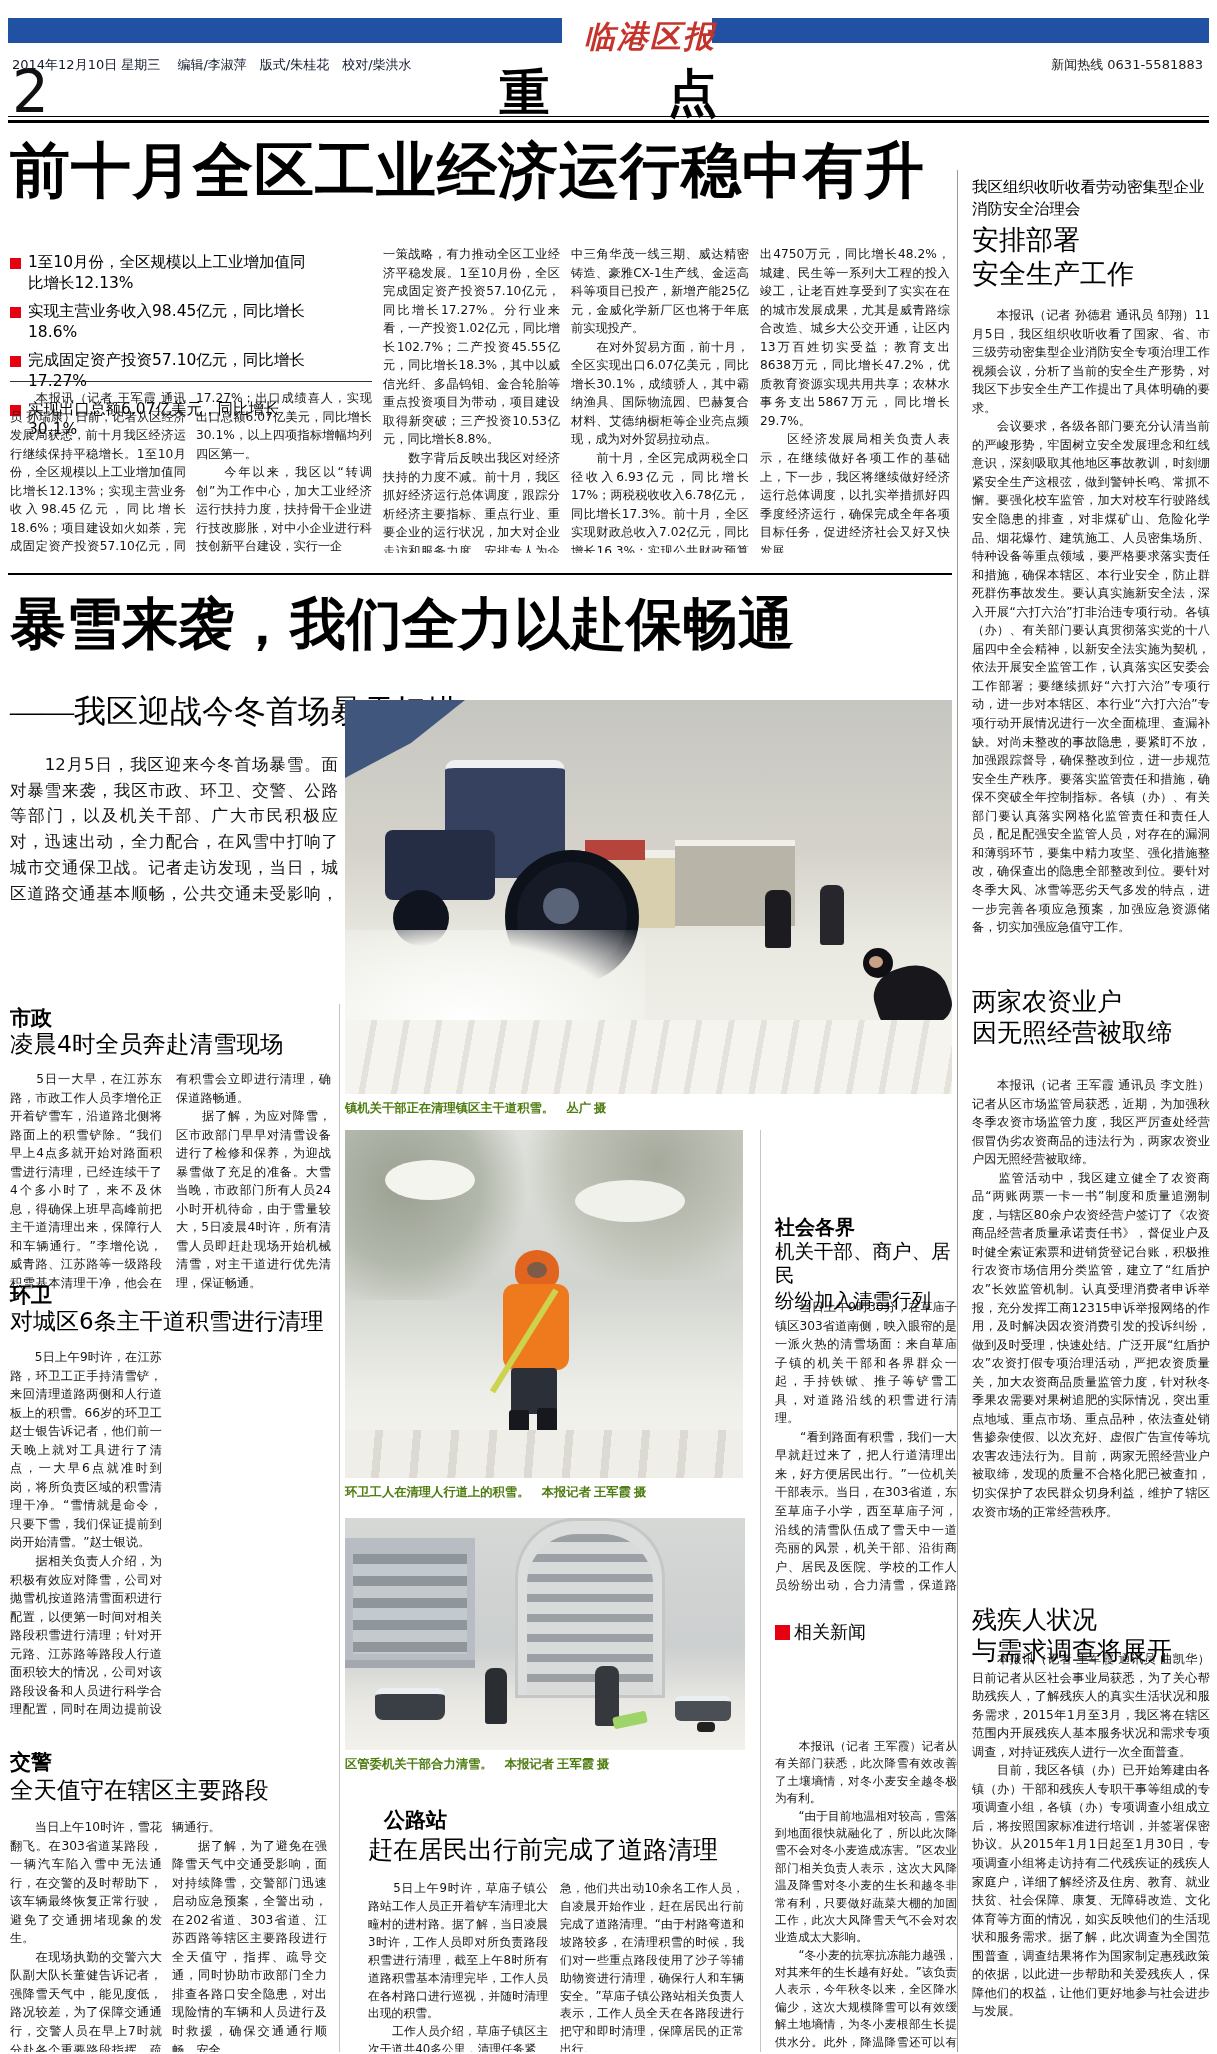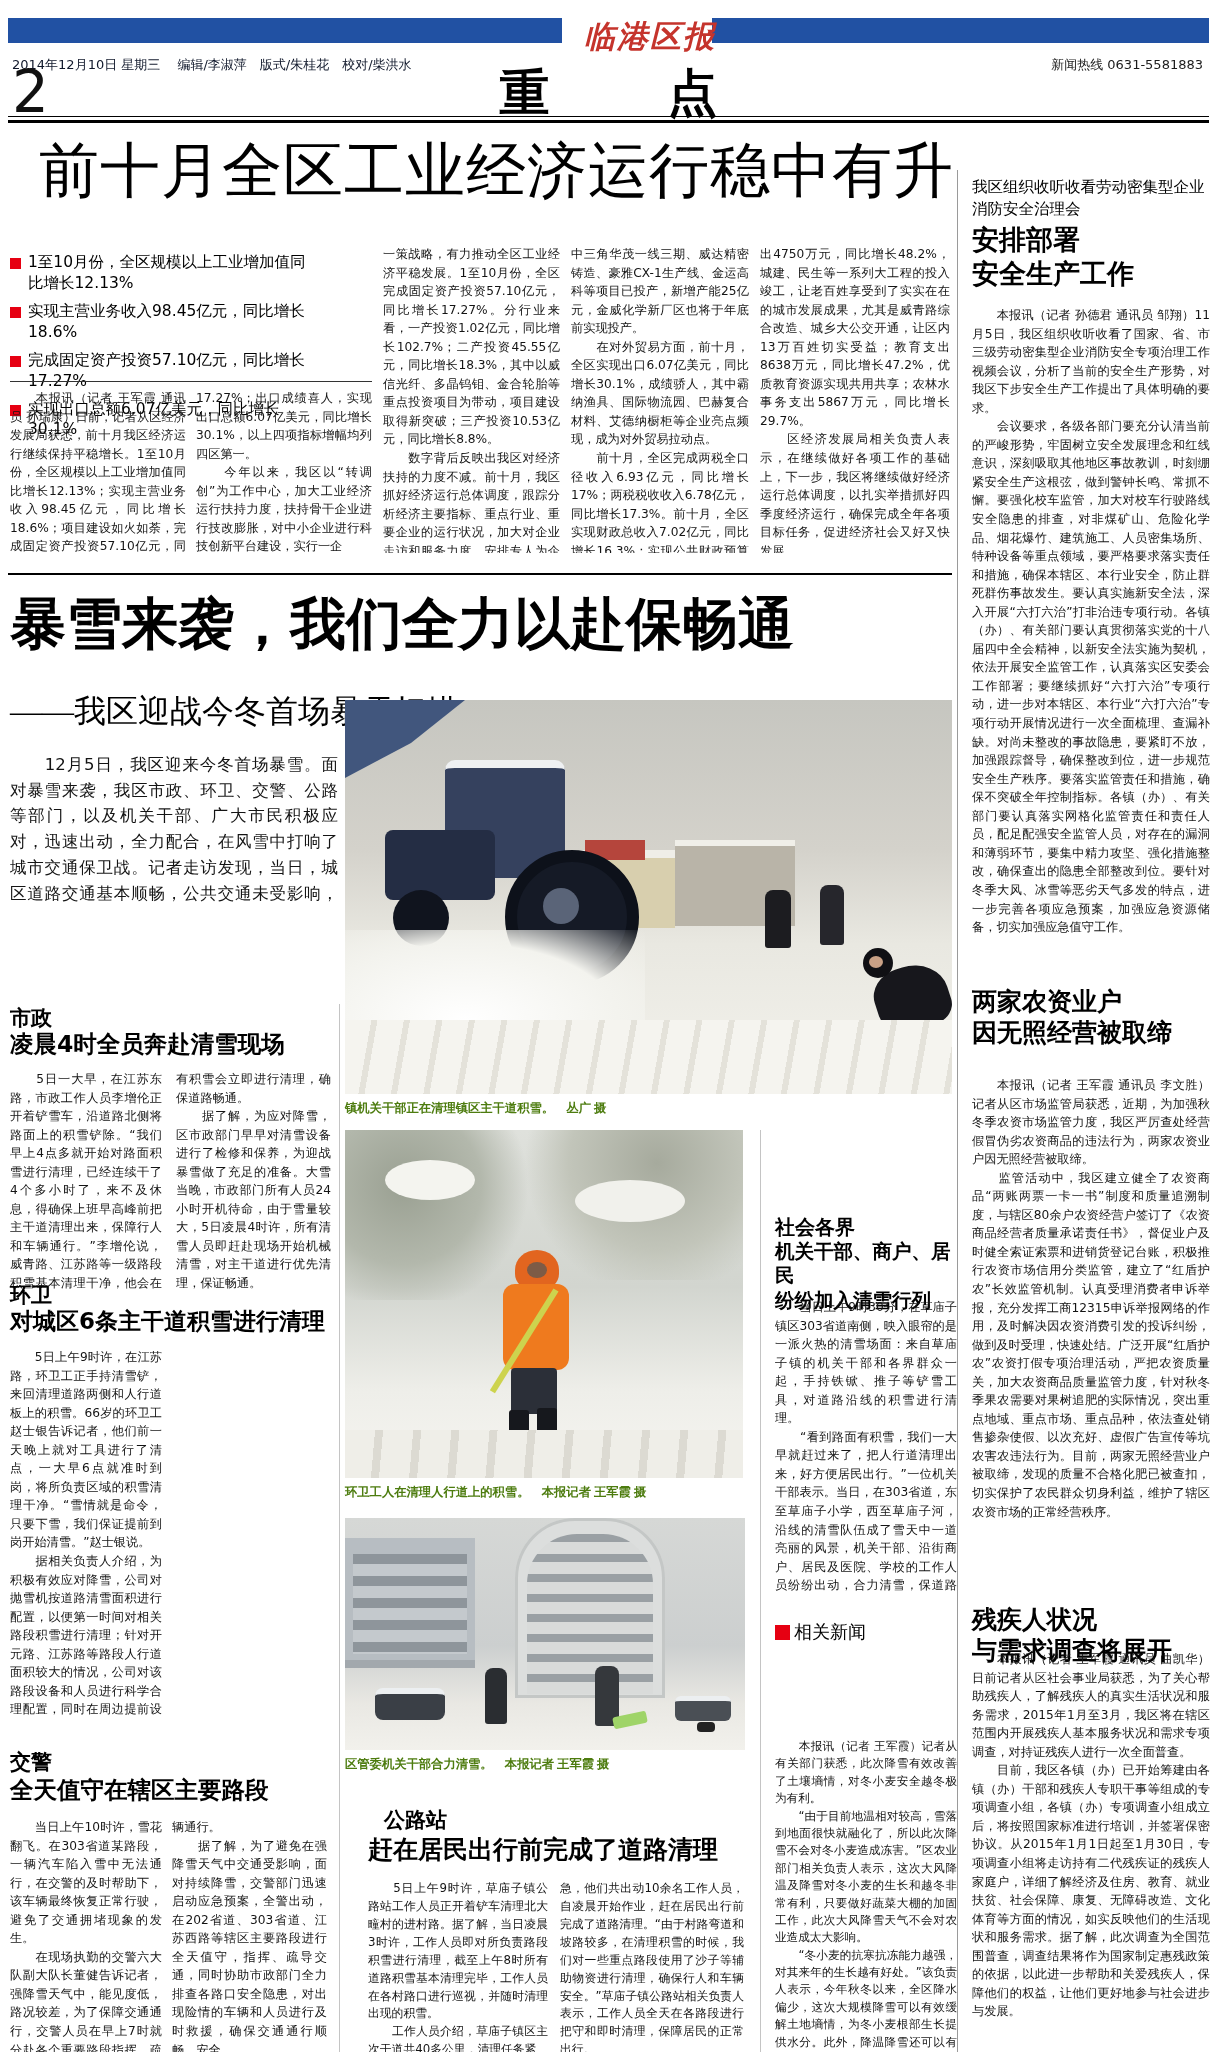--- a/index.html
+++ b/index.html
@@ -2,21 +2,21 @@
 <html><head>
 <meta charset="utf-8">
 <style>
   html,body{margin:0;padding:0;background:#ffffff;}
   #page{position:relative;width:1217px;height:2054px;background:#fff;overflow:hidden;
         font-family:"DejaVu Sans","Liberation Sans",sans-serif;color:#111;}
   .abs{position:absolute;}
   .serif{font-family:"Liberation Serif","DejaVu Serif",serif;}
   .bodytxt{font-size:12.2px;line-height:1.52;text-align:justify;white-space:pre-line;overflow:hidden;color:#141414;}
   .kicker{font-weight:bold;color:#000;}
-  .sec-title{font-weight:bold;color:#000;line-height:1.25;white-space:pre-line;}
+  .sec-title{font-weight:normal;color:#000;line-height:1.25;white-space:pre-line;}
   .caption{font-size:12.3px;font-weight:bold;color:#4d7c0f;text-align:left;font-family:Liberation Serif, serif;}
   .hline{background:#000;}
   .vline{background:#9a9a9a;width:1px;}
   .bsq{display:inline-block;width:11px;height:11px;background:#e60012;margin-right:7px;flex:0 0 auto;margin-top:6px;}
   .bullet{display:flex;align-items:flex-start;font-size:15.5px;line-height:1.35;margin-bottom:7px;color:#000;}
   .photo{overflow:hidden;}
 </style>
 </head>
 <body>
 
@@ -31,21 +31,21 @@
     <span>编辑/李淑萍　版式/朱桂花　校对/柴洪水</span>
   </div>
   <div class="abs" style="right:14px;top:56px;font-size:13px;color:#1b1b1b;">新闻热线 0631-5581883</div>
 
   <div class="abs" style="left:12px;top:58px;font-size:58px;font-weight:400;color:#111;">2</div>
   <div class="abs" style="left:0;top:60px;width:1217px;text-align:center;font-size:50px;font-weight:bold;letter-spacing:34px;text-indent:34px;color:#000;">重　点</div>
 
   <div class="abs hline" style="left:8px;top:116px;width:1201px;height:1px;"></div>
   <div class="abs hline" style="left:8px;top:120px;width:1201px;height:3px;"></div>
 
-  <div class="abs serif" style="left:10px;top:140px;width:945px;font-size:60px;font-weight:normal;line-height:1.05;letter-spacing:1px;color:#000;margin-left:29px;">前十月全区工业经济运行稳中有升</div>
+  <div class="abs serif" style="left:10px;top:140px;width:945px;font-size:60px;font-weight:bold;line-height:1.05;letter-spacing:1px;color:#000;">前十月全区工业经济运行稳中有升</div>
 
   <div class="abs" style="left:10px;top:252px;width:302px;">
     <div class="bullet">
         <span class="bsq"></span>
         <span>1至10月份，全区规模以上工业增加值同比增长12.13%</span>
       </div>
     <div class="bullet">
         <span class="bsq"></span>
         <span>实现主营业务收入98.45亿元，同比增长18.6%</span>
       </div>

